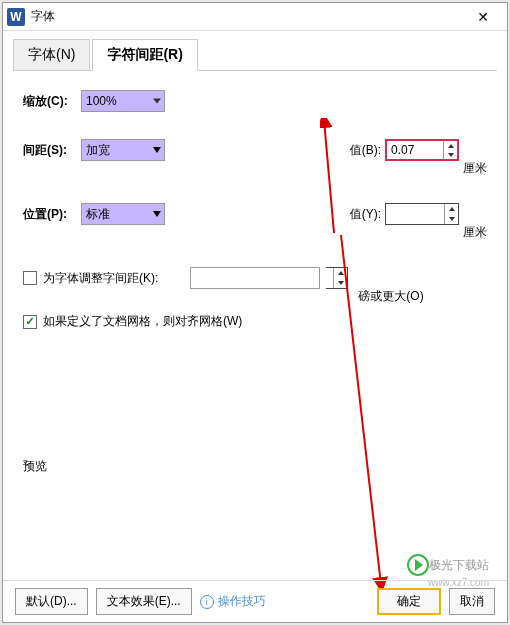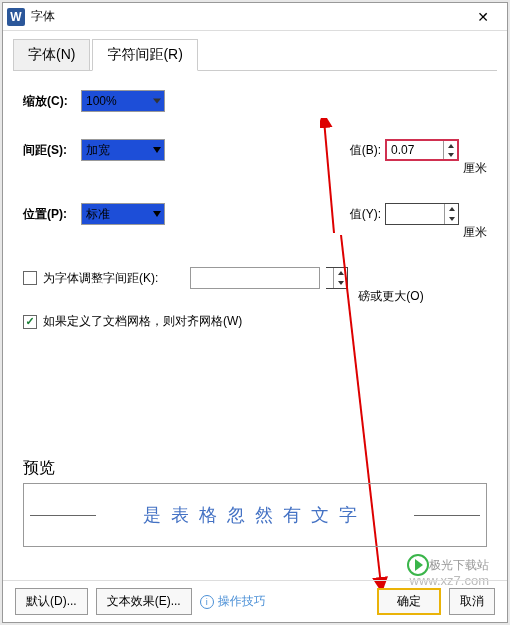--- a/index.html
+++ b/index.html
@@ -4,57 +4,57 @@
 <style>
 * { box-sizing: border-box; margin: 0; padding: 0; font-family: "Microsoft YaHei", SimSun, sans-serif; }
 body { background: #e8e8e8; width: 510px; height: 625px; overflow: hidden; position: relative; }
 .window { background: #fff; width: 506px; height: 621px; margin: 2px; border: 1px solid #999; position: relative; }
 .titlebar { height: 28px; display: flex; align-items: center; padding: 0 4px; border-bottom: 1px solid #ddd; }
 .app-icon { width: 18px; height: 18px; background: #2b579a; color: #fff; display: flex; align-items: center; justify-content: center; font-weight: bold; font-size: 12px; border-radius: 2px; margin-right: 6px; }
 .title-text { font-size: 12px; flex: 1; }
 .close-btn { width: 40px; height: 28px; display: flex; align-items: center; justify-content: center; font-size: 14px; cursor: pointer; }
 .tabs { display: flex; padding: 8px 10px 0 10px; gap: 2px; }
 .tab { padding: 6px 14px; font-size: 14px; border: 1px solid #ccc; background: #f0f0f0; cursor: pointer; }
-.tab.active { background: #fff; border-bottom: 1px solid #fff; position: relative; z-index: 1; }
+.tab.active { background: #fff; border-bottom: 1px solid #fff; position: relative; z-index: 1; font-weight: bold; }
 .tab-underline { height: 1px; background: #ccc; margin: -1px 10px 0 10px; }
 .form-area { padding: 18px 20px 10px 20px; font-size: 12px; }
 .row { display: flex; align-items: center; margin-bottom: 10px; min-height: 24px; }
 .lbl { width: 58px; text-align: left; font-weight: bold; }
-.combo { position: relative; width: 84px; height: 22px; border: 1px solid #999; display: flex; align-items: center; padding: 0 4px; background: #1d4ed8; }
+.combo { position: relative; width: 84px; height: 22px; border: 1px solid #999; display: flex; align-items: center; padding: 0 4px; background: #c4b5fd; }
 .combo .arrow { position: absolute; right: 3px; top: 50%; transform: translateY(-50%); width: 0; height: 0; border-left: 4px solid transparent; border-right: 4px solid transparent; border-top: 5px solid #333; }
 .combo.bold .arrow { border-top: 6px solid #000; }
 .spacer { flex: 1; }
 .val-lbl { margin-right: 4px; }
 .spinbox { width: 74px; height: 22px; border: 1px solid #444; display: flex; align-items: center; padding: 0 14px 0 4px; position: relative; background: #fff; }
 .spinbox.hl { border: 2px solid #d03050; }
 .spinbox .spin-btns { position: absolute; right: 0; top: 0; width: 14px; height: 100%; display: flex; flex-direction: column; border-left: 1px solid #999; }
 .spinbox .spin-up, .spinbox .spin-down { flex: 1; display: flex; align-items: center; justify-content: center; }
 .spinbox .spin-up::before { content: ""; border-left: 3px solid transparent; border-right: 3px solid transparent; border-bottom: 4px solid #333; }
 .spinbox .spin-down::before { content: ""; border-left: 3px solid transparent; border-right: 3px solid transparent; border-top: 4px solid #333; }
 .unit { margin-left: 4px; margin-top: 37px; }
 .checkbox-row { display: flex; align-items: center; margin: 4px 0 8px 0; gap: 6px; }
 .chk { width: 14px; height: 14px; border: 1px solid #666; display: flex; align-items: center; justify-content: center; background: #fff; }
 .chk.checked::before { content: "✓"; color: #1a7f37; font-size: 11px; font-weight: bold; }
 .wide-input { width: 130px; height: 22px; border: 1px solid #999; background: #fff; }
 .preview-section { position: absolute; left: 20px; right: 20px; top: 455px; }
-.preview-label { font-size: 16px; margin-bottom: 4px; }
+.preview-label { font-size: 12px; margin-bottom: 4px; }
 .preview-box { border: 1px solid #999; height: 64px; display: flex; align-items: center; justify-content: center; position: relative; }
 .preview-text { color: #4472c4; font-size: 18px; letter-spacing: 10px; font-family: SimSun, serif; }
 .preview-box::before, .preview-box::after { content: ""; position: absolute; height: 1px; background: #666; width: 66px; top: 50%; }
 .preview-box::before { left: 6px; }
 .preview-box::after { right: 6px; }
 .footer { position: absolute; bottom: 0; left: 0; right: 0; height: 42px; border-top: 1px solid #ddd; display: flex; align-items: center; padding: 0 12px; gap: 8px; font-size: 12px; }
 .btn { padding: 4px 10px; border: 1px solid #999; background: #f8f8f8; cursor: pointer; font-size: 12px; }
 .btn.primary { border: 2px solid #eab308; padding: 3px 18px; }
 .link { color: #4a8fd6; display: flex; align-items: center; gap: 4px; cursor: pointer; }
 .link .info-icon { width: 14px; height: 14px; border: 1px solid #4a8fd6; border-radius: 50%; display: flex; align-items: center; justify-content: center; font-size: 9px; color: #4a8fd6; }
 .watermark { position: absolute; right: 18px; bottom: 46px; font-size: 12px; color: #999; display: flex; align-items: center; gap: 0; }
 .wm-icon { width: 22px; height: 22px; border: 2px solid #3ab54a; border-radius: 50%; position: relative; }
 .wm-icon::before { content: ""; position: absolute; left: 6px; top: 3px; width: 0; height: 0; border-top: 6px solid transparent; border-bottom: 6px solid transparent; border-left: 8px solid #3ab54a; }
-.wm-sub { position: absolute; right: 18px; bottom: 34px; font-size: 13px; color: #bbb; }
+.wm-sub { position: absolute; right: 18px; bottom: 34px; font-size: 10px; color: #bbb; }
 .arrow-annot { position: absolute; pointer-events: none; }
 .arrow1 { left: 317px; top: 115px; }
 .arrow2 { left: 336px; top: 230px; }
 </style>
 </head>
 <body>
 
 <div class="window">
   <div class="titlebar">
     <div class="app-icon">W</div>
@@ -147,23 +147,20 @@
     <defs>
         <marker id="ah2" markerWidth="8" markerHeight="8" refX="4" refY="4" orient="auto">
           <path d="M0,0 L8,4 L0,8 Z" fill="#d00"></path>
         </marker>
       </defs>
     <line x1="2" y1="2" x2="42" y2="352" stroke="#d00" stroke-width="2" marker-end="url(#ah2)"></line>
   </svg>
 
   <div class="preview-section">
     <div class="preview-label">预览</div>
-    <div class="preview-box">
-      <div class="preview-text">是表格忽然有文字</div>
-    </div>
   </div>
 
   <div class="watermark">
     <div class="wm-icon"></div>
     <span>极光下载站</span>
   </div>
   <div class="wm-sub">www.xz7.com</div>
 
   <div class="footer">
     <button class="btn">默认(D)...</button>

